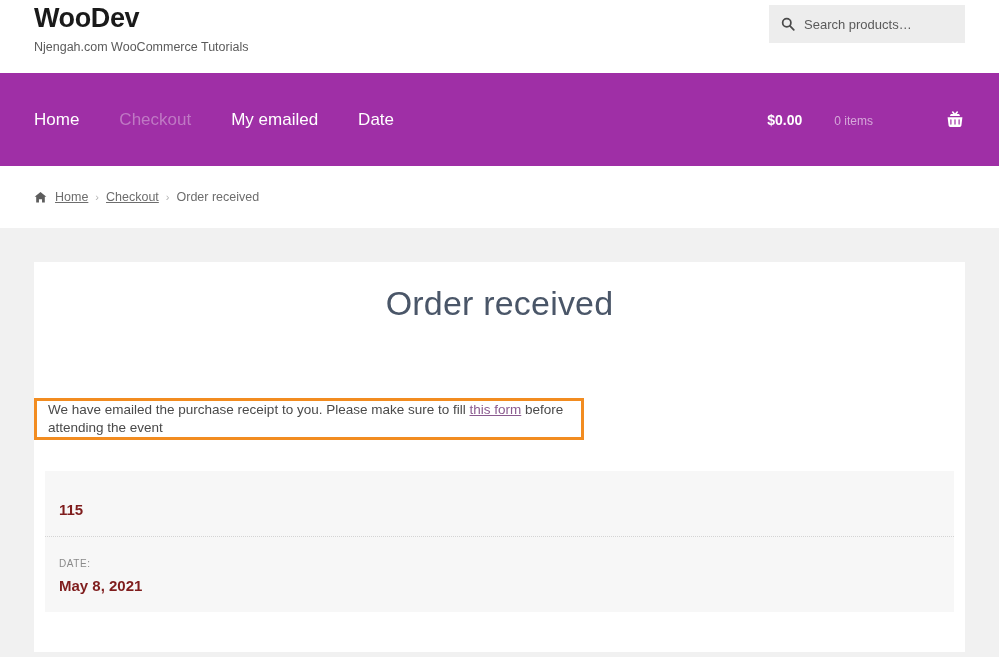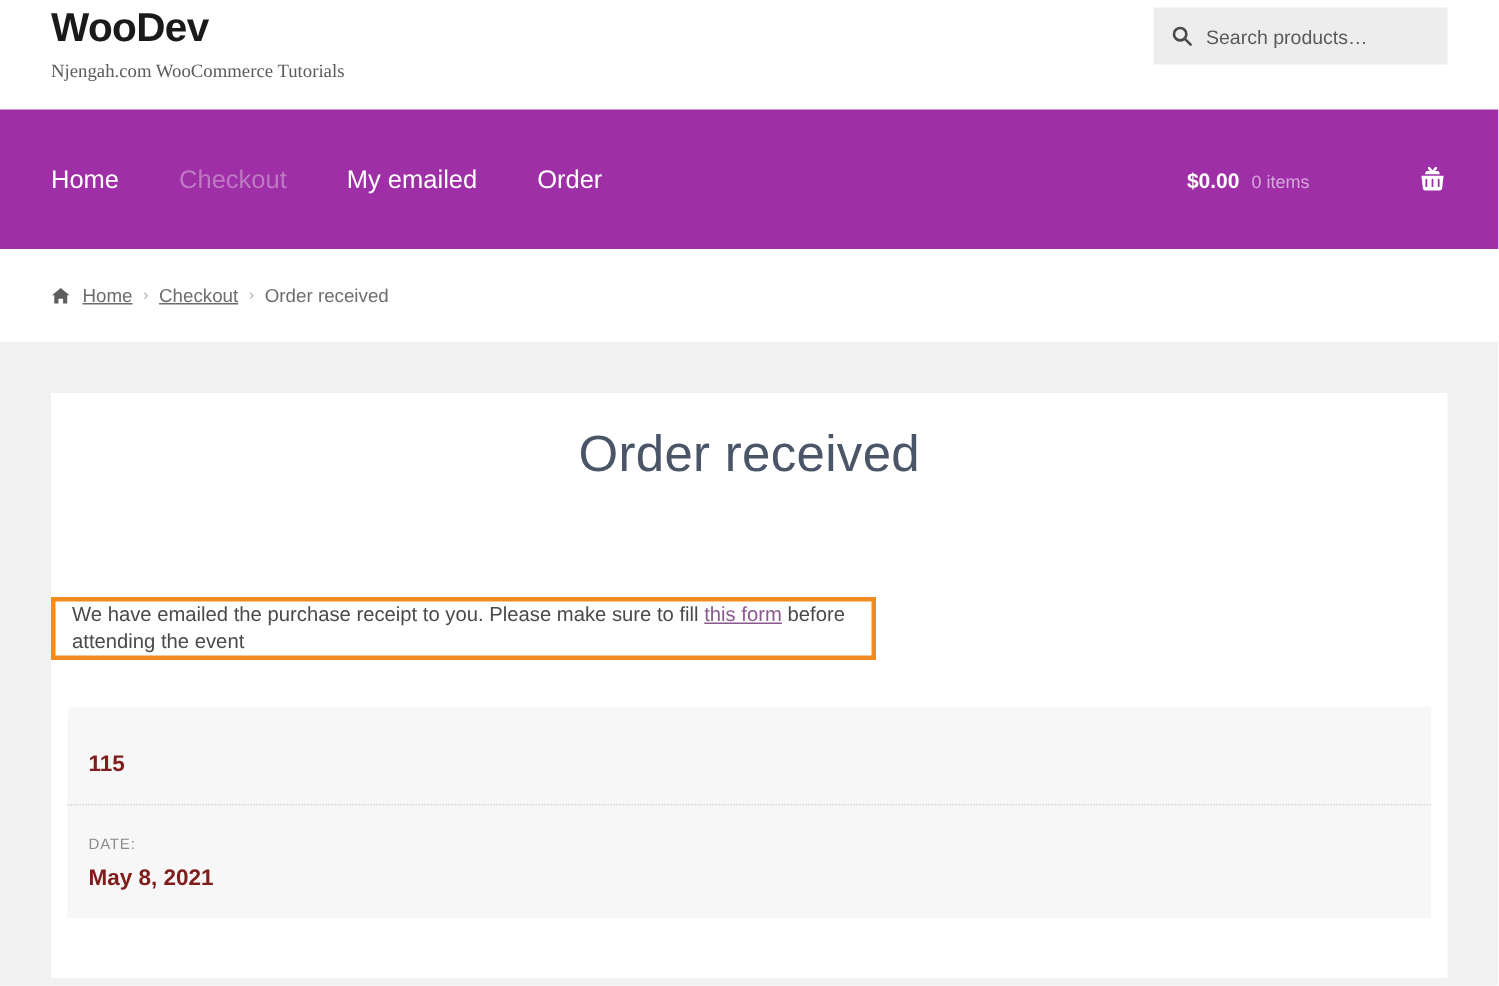--- a/index.html
+++ b/index.html
@@ -37,21 +37,20 @@
     color: #1a1a1a;
     letter-spacing: -0.4px;
     line-height: 1.15;
   }
 
   .site-tagline {
     font-size: 12.5px;
     color: #5b5b5b;
     margin-top: 6px;
     line-height: 1.2;
-    font-family: Liberation Serif, serif;
   }
 
   .search-form {
     position: absolute;
     right: 34px;
     top: 5px;
     width: 196px;
     height: 38px;
     background: #ededed;
     display: flex;
@@ -112,20 +111,21 @@
     top: 0;
     height: 93px;
     display: flex;
     align-items: center;
   }
 
   .cart-amount-wrap {
     display: flex;
     align-items: baseline;
     margin-right: 72px;
+    gap: 24px;
   }
 
   .cart-amount {
     font-size: 14px;
     font-weight: bold;
     color: #ffffff;
   }
 
   .cart-count {
     font-size: 12px;
@@ -289,21 +289,21 @@
     </span>
     <input class="search-input" type="text" placeholder="Search products…" style="">
   </form>
 </header>
 
 <nav class="main-nav">
   <ul class="nav-list">
     <li class="nav-item">Home</li>
     <li class="nav-item is-current">Checkout</li>
     <li class="nav-item">My emailed</li>
-    <li class="nav-item">Order</li>
+    <li class="nav-item">Date</li>
   </ul>
 
   <div class="cart-block">
     <div class="cart-amount-wrap">
       <span class="cart-amount">$0.00</span>
       <span class="cart-count">0 items</span>
     </div>
     <span class="cart-icon">
       <svg viewBox="0 0 20 20" width="20" height="20" fill="currentColor">
         <path d="M7.2 1.4a.85.85 0 0 1 1.2.1L10 3.5l1.6-2a.85.85 0 1 1 1.3 1.1L11.7 4h2.4l.9 2.1H4.9L5.8 4h2.5L7.1 2.6a.85.85 0 0 1 .1-1.2z"></path>

